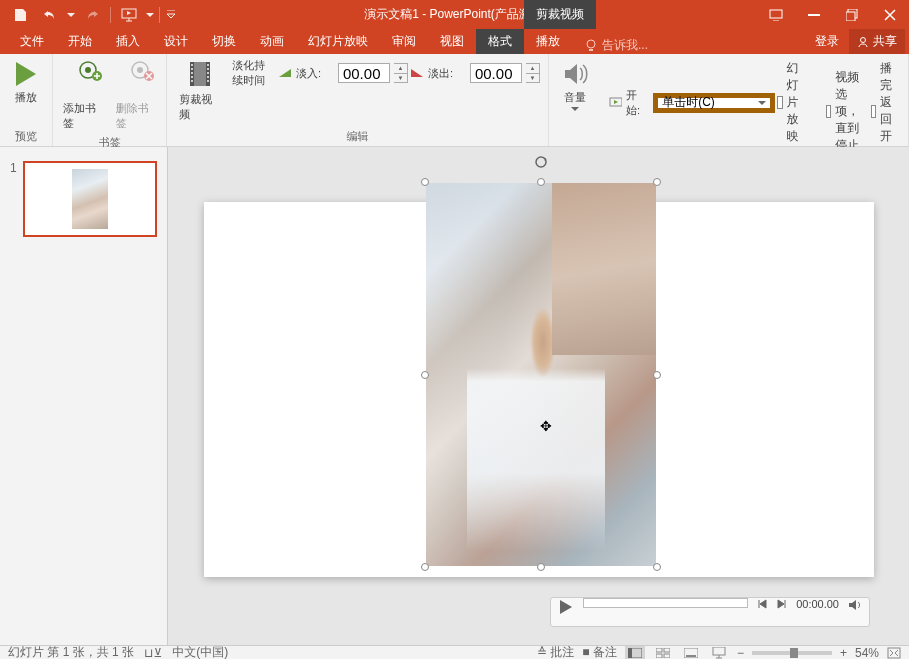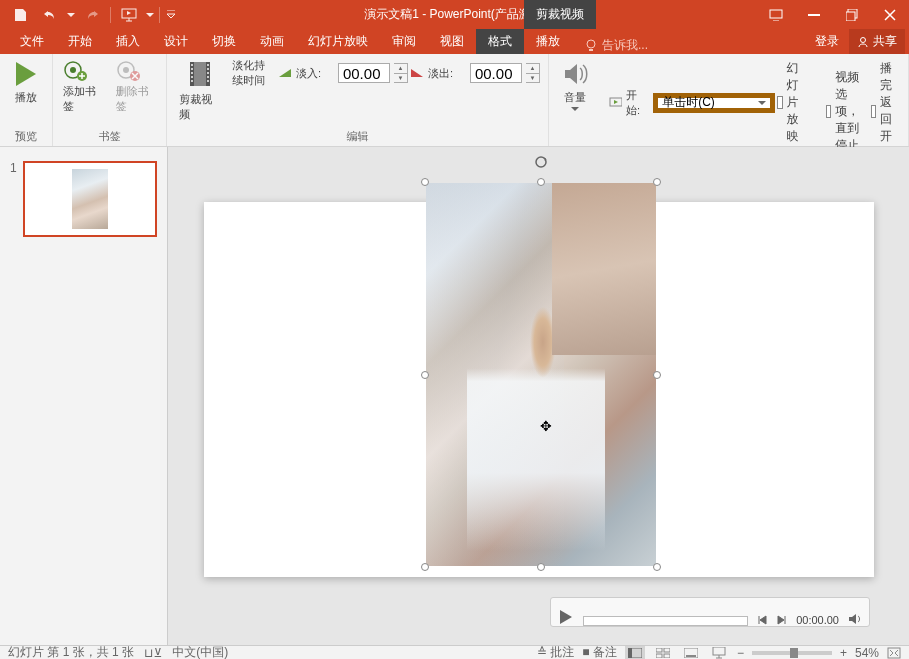--- a/index.html
+++ b/index.html
@@ -22,21 +22,21 @@
 .tell-me{display:flex;align-items:center;color:#f8c8bc;gap:4px;margin-left:12px;font-size:12px}
 .tabs-right{margin-left:auto;display:flex;align-items:flex-end;padding-right:4px}
 .login{color:#fff;padding:4px 10px;cursor:pointer}
 .share{background:#b83a1e;color:#fff;padding:4px 8px;display:flex;align-items:center;gap:4px;cursor:pointer}
 .ribbon{height:93px;background:#f3f3f3;border-bottom:1px solid #d4d4d4;display:flex}
 .rgroup{border-right:1px solid #e0e0e0;padding:4px 8px 2px;display:flex;flex-direction:column;align-items:center;justify-content:space-between}
 .rgroup-label{font-size:11px;color:#666;margin-top:auto;padding-top:2px}
 .rgroup-content{display:flex;align-items:flex-start;gap:8px;flex:1}
 .big-btn{display:flex;flex-direction:column;align-items:center;gap:2px;cursor:pointer;padding:2px 4px}
 .big-btn-label{font-size:11px;color:#444}
-.small-btn{display:flex;flex-direction:column;align-items:flex-start;gap:2px;cursor:pointer;padding:2px}
+.small-btn{display:flex;flex-direction:column;align-items:flex-end;gap:19px;cursor:pointer;padding:2px}
 .fade-row{display:flex;align-items:center;gap:4px;margin-bottom:2px}
 .fade-label{font-size:11px;color:#444;width:38px}
 .fade-input{width:52px;height:20px;border:1px solid #ababab;background:#fff;font-size:15px;padding:0 4px}
 .spinner{width:14px;height:20px;display:flex;flex-direction:column;border:1px solid #ababab;border-left:none}
 .spinner div{flex:1;display:flex;align-items:center;justify-content:center;cursor:pointer;font-size:6px;color:#666}
 .spinner div:first-child{border-bottom:1px solid #ababab}
 .video-opts{display:flex;flex-direction:row;gap:2px;padding:2px 0}
 .start-row{display:flex;align-items:center;gap:4px}
 .start-select{width:130px;height:20px;border:5px solid #a16207;background:#fff;font-size:11px;padding:0 4px;display:flex;align-items:center;justify-content:space-between}
 .cb-row{display:flex;align-items:center;gap:4px;font-size:11px;color:#444}
@@ -54,21 +54,21 @@
 .video-pic{width:100%;height:100%;background:linear-gradient(135deg,#b8c4d0 0%,#d8e0e8 15%,#c0b4a8 30%,#e8dcd4 45%,#d0c4b8 55%,#b89888 70%,#a8b4bc 85%,#c8d0d4 100%);position:relative;overflow:hidden}
 .video-pic::before{content:"";position:absolute;left:0;top:0;right:40%;bottom:0;background:linear-gradient(100deg,rgba(255,255,255,.35) 0%,rgba(200,210,220,.2) 50%,transparent 100%)}
 .video-pic::after{content:"";position:absolute;right:0;top:0;width:45%;bottom:55%;background:linear-gradient(170deg,#c4a894 0%,#d8c4b4 50%,#b8a090 100%)}
 .figure{position:absolute;left:18%;top:28%;width:60%;height:68%;background:radial-gradient(ellipse at 55% 20%,#c8a488 0%,#d8b898 8%,transparent 12%),linear-gradient(180deg,transparent 0%,transparent 30%,rgba(245,248,250,.85) 35%,rgba(240,244,248,.9) 70%,transparent 100%)}
 .handle{width:8px;height:8px;background:#fff;border:1px solid #888;position:absolute;border-radius:50%}
 .h-tl{left:-5px;top:-5px}.h-tm{left:calc(50% - 4px);top:-5px}.h-tr{right:-5px;top:-5px}
 .h-ml{left:-5px;top:calc(50% - 4px)}.h-mr{right:-5px;top:calc(50% - 4px)}
 .h-bl{left:-5px;bottom:-5px}.h-bm{left:calc(50% - 4px);bottom:-5px}.h-br{right:-5px;bottom:-5px}
 .rotate-handle{position:absolute;left:calc(50% - 7px);top:-28px;width:14px;height:14px}
 .cursor-move{position:absolute;left:540px;top:418px;font-size:14px;color:#000;pointer-events:none}
-.player{position:absolute;left:382px;bottom:18px;width:320px;height:30px;background:#f8f8f8;border:1px solid #ccc;border-radius:3px;display:flex;align-items:flex-end;padding:0 6px;gap:8px}
+.player{position:absolute;left:382px;bottom:18px;width:320px;height:30px;background:#f8f8f8;border:1px solid #ccc;border-radius:3px;display:flex;align-items:flex-start;padding:0 6px;gap:8px}
 .play-btn{width:18px;height:18px;cursor:pointer}
 .progress{flex:1;height:10px;background:#fff;border:1px solid #bbb}
 .pctl{cursor:pointer;color:#666}
 .ptime{font-size:11px;color:#444}
 .status{position:absolute;bottom:0;left:0;right:0;height:14px;background:#f3f3f3;border-top:1px solid #ccc;display:flex;align-items:center;padding:0 8px;font-size:11px;color:#666;gap:10px}
 .status-right{margin-left:auto;display:flex;align-items:center;gap:8px}
 .view-btn{width:20px;height:14px;display:flex;align-items:center;justify-content:center;cursor:pointer;color:#666}
 .view-btn.active{background:#d4d4d4}
 .zoom-slider{width:80px;height:4px;background:#ccc;position:relative}
 .zoom-thumb{position:absolute;left:38px;top:-3px;width:8px;height:10px;background:#888}

